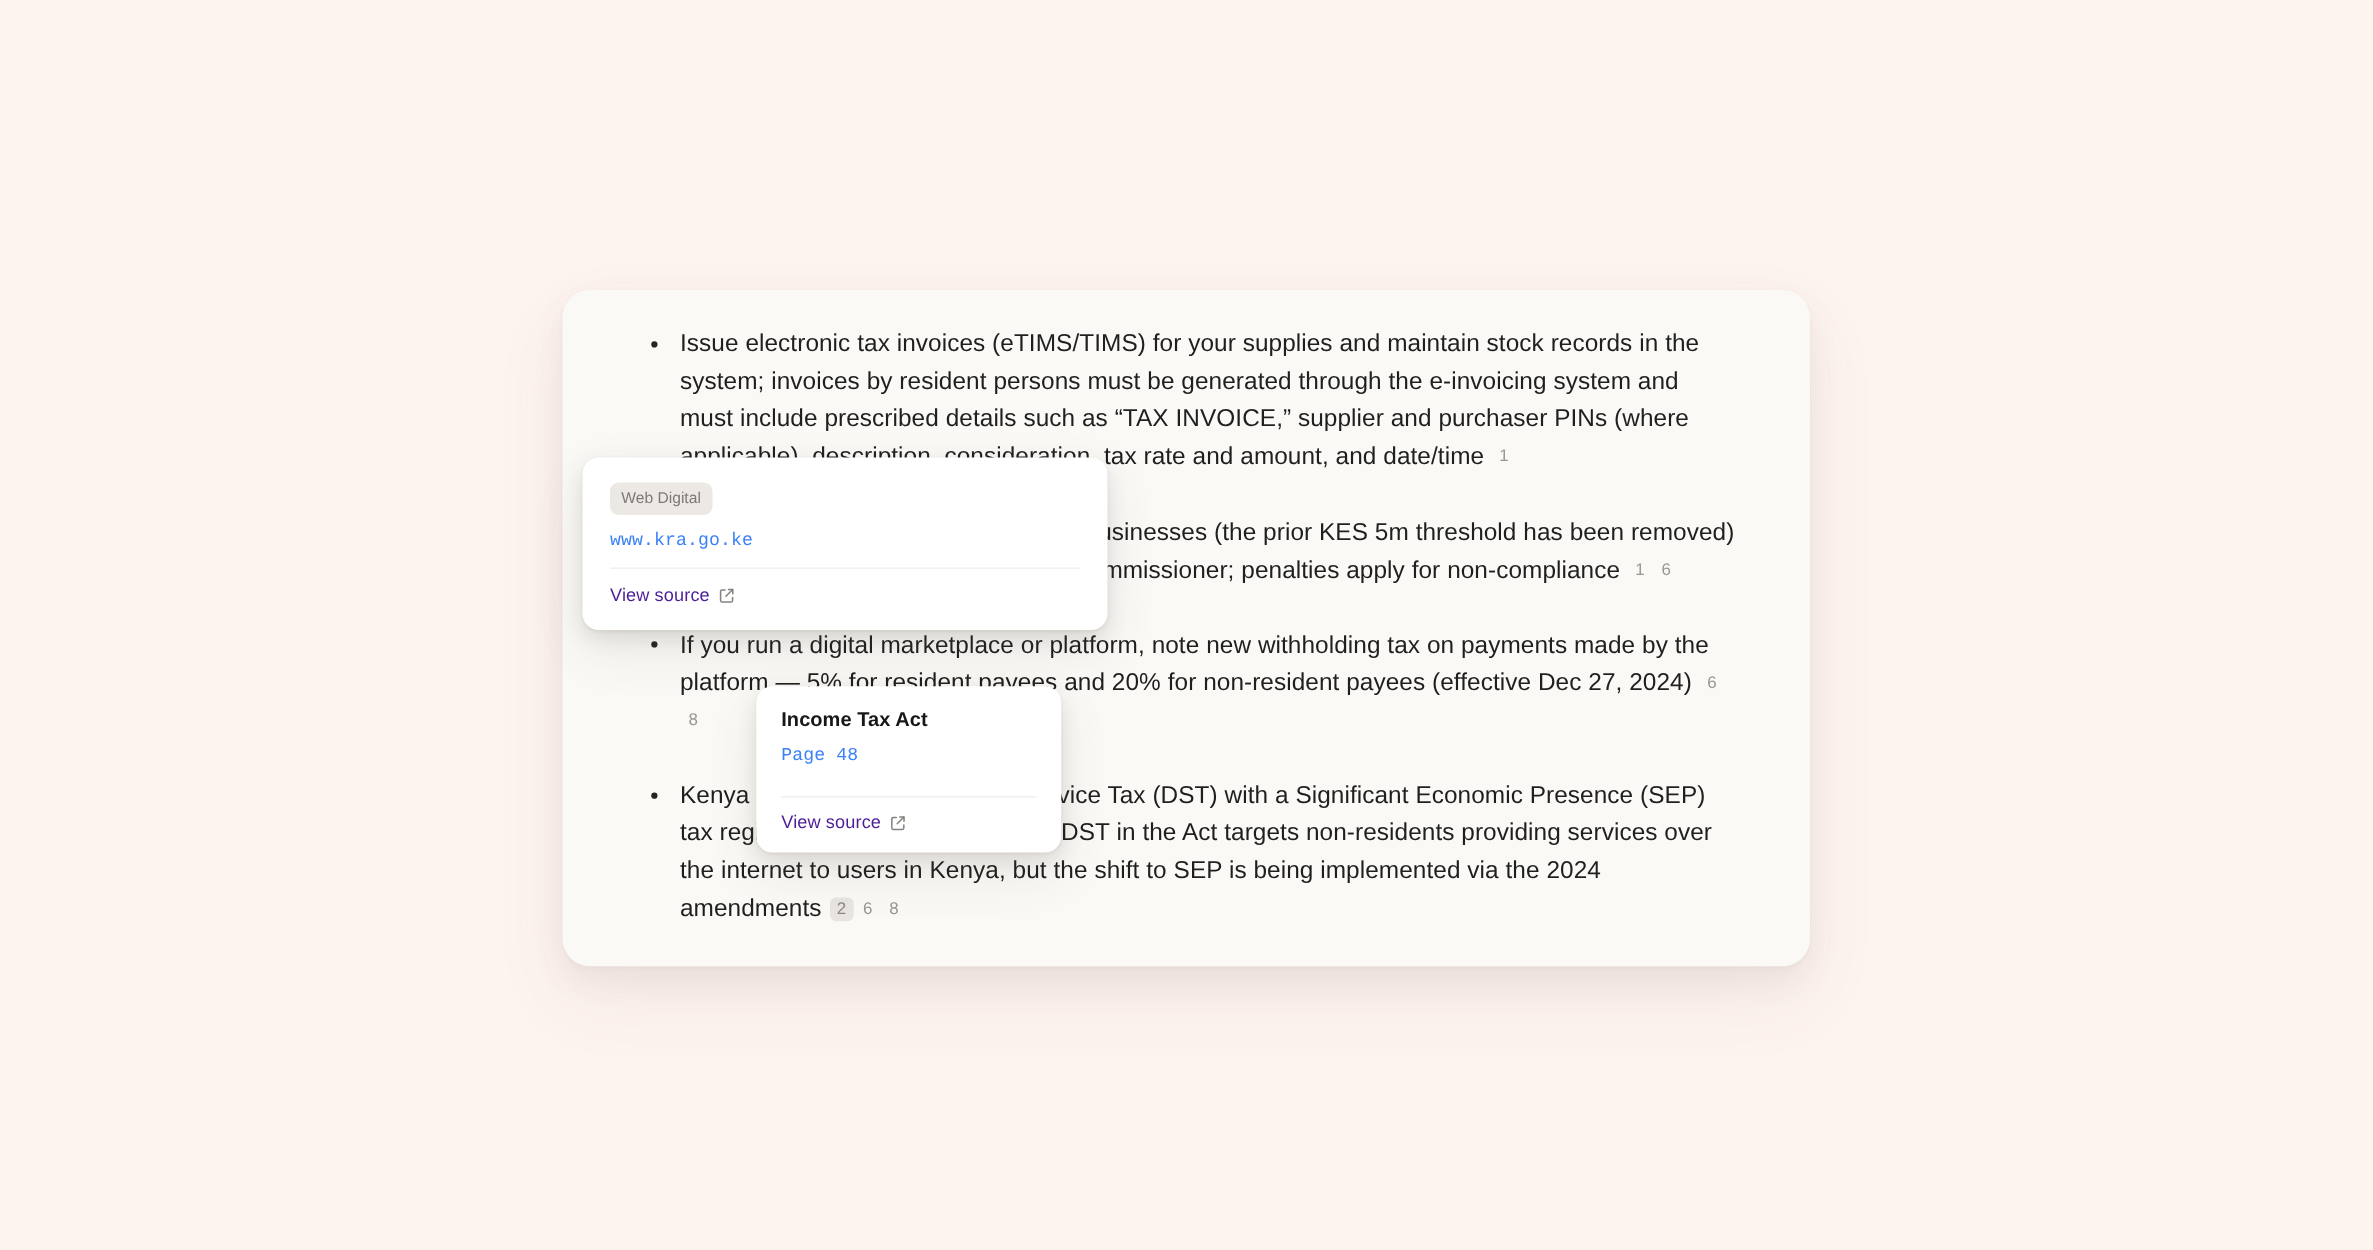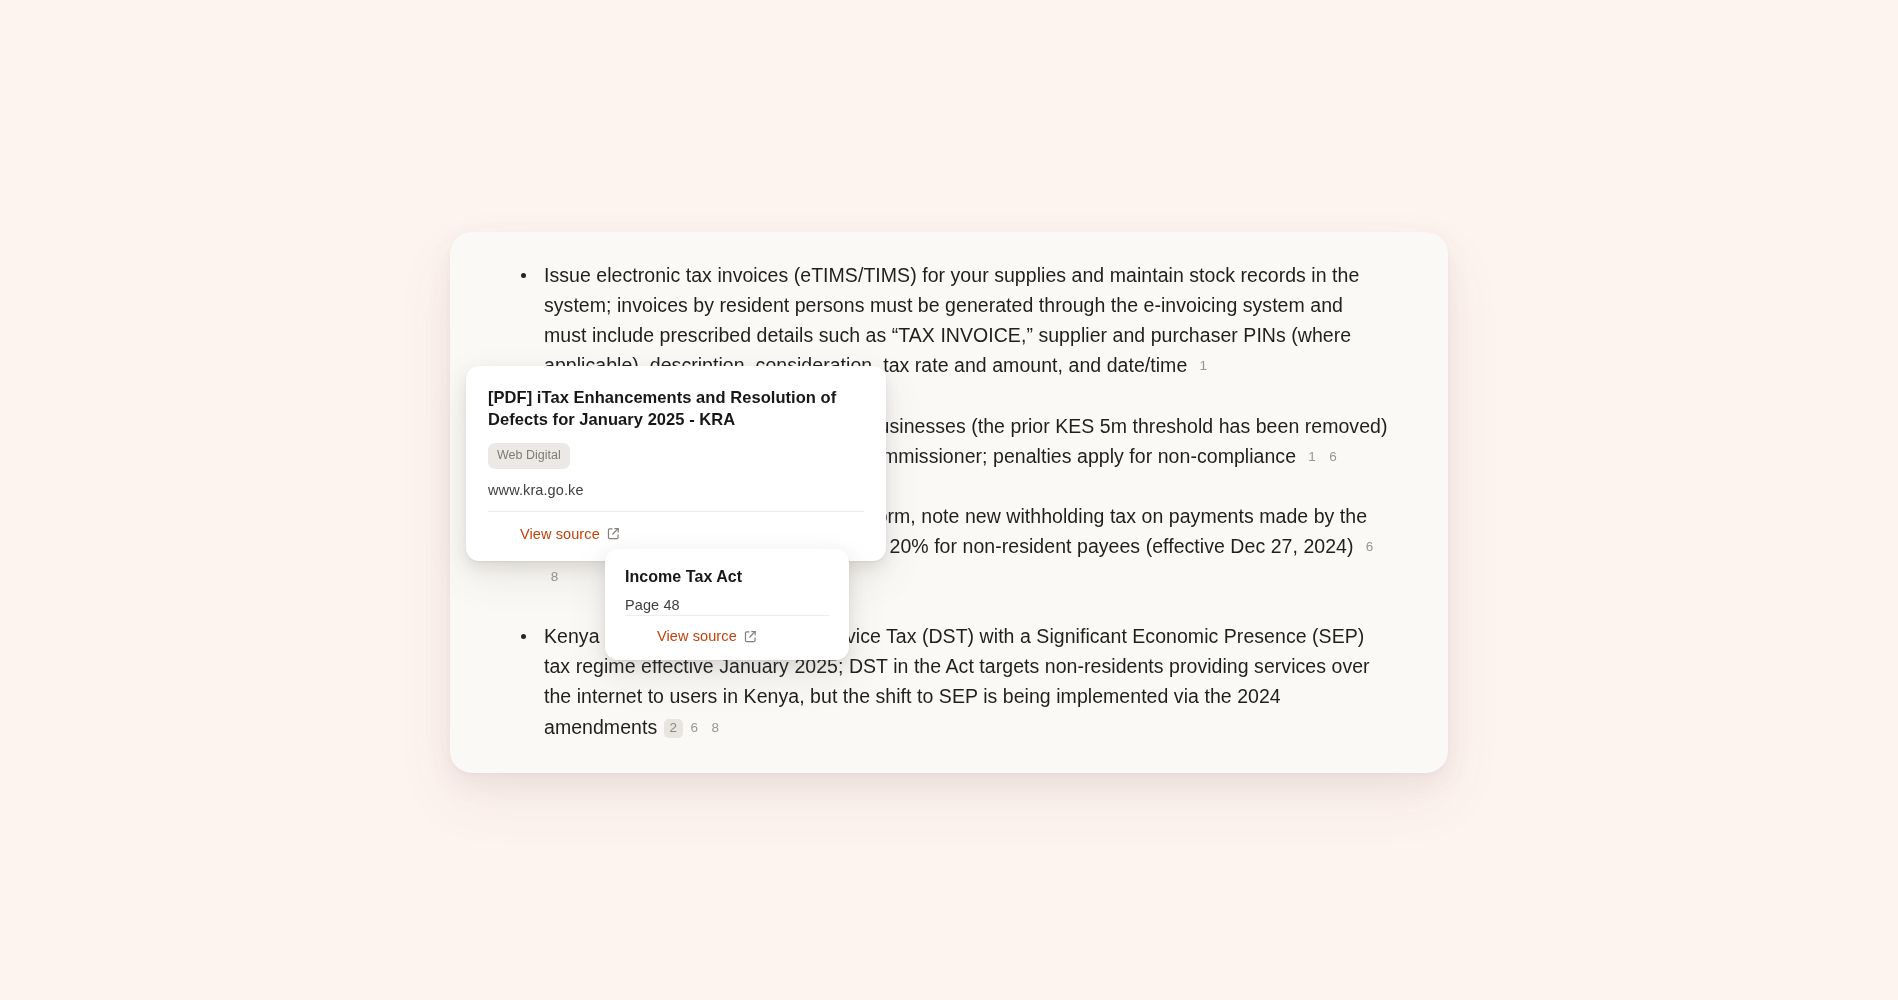--- a/index.html
+++ b/index.html
@@ -126,42 +126,42 @@
     background: #ece8e4;
     color: #7e7a76;
     font-size: 12.5px;
     line-height: 1;
     padding: 6px 9px 7px 9px;
     border-radius: 7px;
     margin-bottom: 13px;
   }
   .tt-meta {
     font-size: 14.5px;
-    color: #404040;
+    color: #3b82f6;
     margin: 0 0 13px 0;
     letter-spacing: 0.1px;
+    font-family: Liberation Mono, monospace;
   }
   .tooltip-doc .tt-meta {
-    margin-bottom: 2px;
+    margin-bottom: 24px;
   }
   .tt-divider {
     height: 1px;
     background: #ededeb;
     margin: 0 0 13px 0;
   }
   .tooltip-doc .tt-divider { margin-bottom: 11px; }
   .tt-link {
     display: inline-flex;
     align-items: center;
     gap: 7px;
     font-size: 14.5px;
-    color: #c2410c;
+    color: #4c1d95;
     cursor: pointer;
     letter-spacing: 0.1px;
-    margin-left: 32px;
   }
   .ext-icon {
     display: inline-block;
     width: 13px;
     height: 13px;
     position: relative;
     top: 0px;
   }
   .ext-icon svg { display: block; }
 </style>
@@ -174,21 +174,20 @@
     <ul class="bullet-list" id="bullet-list">
         <li class="bullet-item"><span class="bullet-dot"></span><span>Issue electronic tax invoices (eTIMS/TIMS) for your supplies and maintain stock records in the system; invoices by resident persons must be generated through the e-invoicing system and must include prescribed details such as “TAX INVOICE,” supplier and purchaser PINs (where applicable), description, consideration, tax rate and amount, and date/time </span><span class="cite">1</span></li>
         <li class="bullet-item"><span class="bullet-dot"></span><span>eTIMS requirements now apply to all businesses (the prior KES 5m threshold has been removed) unless specifically exempted by the Commissioner; penalties apply for non-compliance </span><span class="cite">1</span><span class="cite">6</span></li>
         <li class="bullet-item"><span class="bullet-dot"></span><span>If you run a digital marketplace or platform, note new withholding tax on payments made by the platform — 5% for resident payees and 20% for non-resident payees (effective Dec 27, 2024) </span><span class="cite">6</span><span class="cite">8</span></li>
         <li class="bullet-item"><span class="bullet-dot"></span><span>Kenya has replaced the Digital Service Tax (DST) with a Significant Economic Presence (SEP) tax regime effective January 2025; DST in the Act targets non-residents providing services over the internet to users in Kenya, but the shift to SEP is being implemented via the 2024 amendments </span><span class="cite active">2</span><span class="cite">6</span><span class="cite">8</span></li>
         <li class="bullet-item"></li>
       </ul>
   </div>
 
   <div class="source-tooltip tooltip-web">
-    <div class="tt-title">[PDF] iTax Enhancements and Resolution of Defects for January 2025 - KRA</div>
     <div class="tt-badge">Web Digital</div>
     <div class="tt-meta">www.kra.go.ke</div>
     <div class="tt-divider"></div>
     <div class="tt-link">
       <span>View source</span>
       <span class="ext-icon">
         <svg width="13" height="13" viewBox="0 0 16 16" fill="none" stroke="#85817d" stroke-width="1.5" stroke-linecap="round" stroke-linejoin="round">
           <path d="M6.2 2.4H3.1a1.3 1.3 0 0 0-1.3 1.3v9.2a1.3 1.3 0 0 0 1.3 1.3h9.2a1.3 1.3 0 0 0 1.3-1.3V9.8"></path>
           <path d="M9.6 1.9h4.2v4.2"></path>
           <path d="M7.1 8.6l6.5-6.6"></path>

